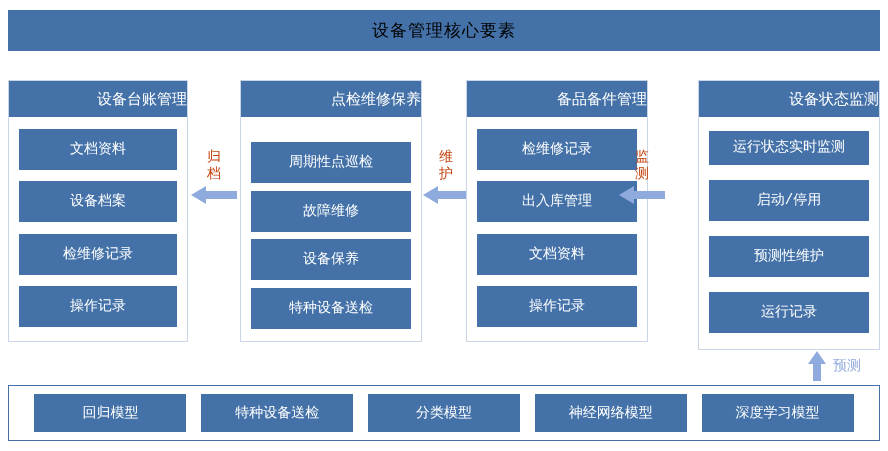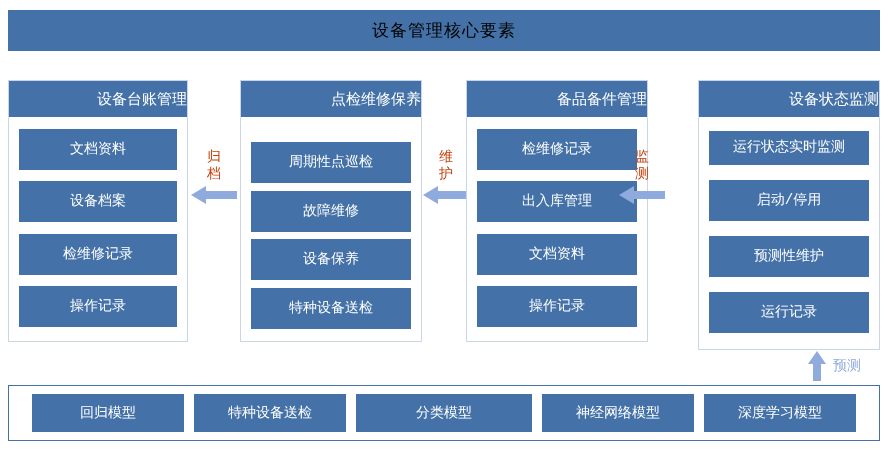--- a/index.html
+++ b/index.html
@@ -257,18 +257,18 @@
     <div class="arrow-up">
       <div class="head"></div>
       <div class="shaft"></div>
     </div>
     <div class="connector-label-h">预测</div>
   </div>
 
   <div class="model-row">
     <div class="model-box" style="width:152px;">回归模型</div>
     <div class="model-box" style="width:152px;">特种设备送检</div>
-    <div class="model-box" style="width:176px;">分类模型</div>
+    <div class="model-box" style="width:152px;">分类模型</div>
     <div class="model-box" style="width:152px;">神经网络模型</div>
     <div class="model-box" style="width:152px;">深度学习模型</div>
   </div>
 
 </div>
 
 </body></html>

